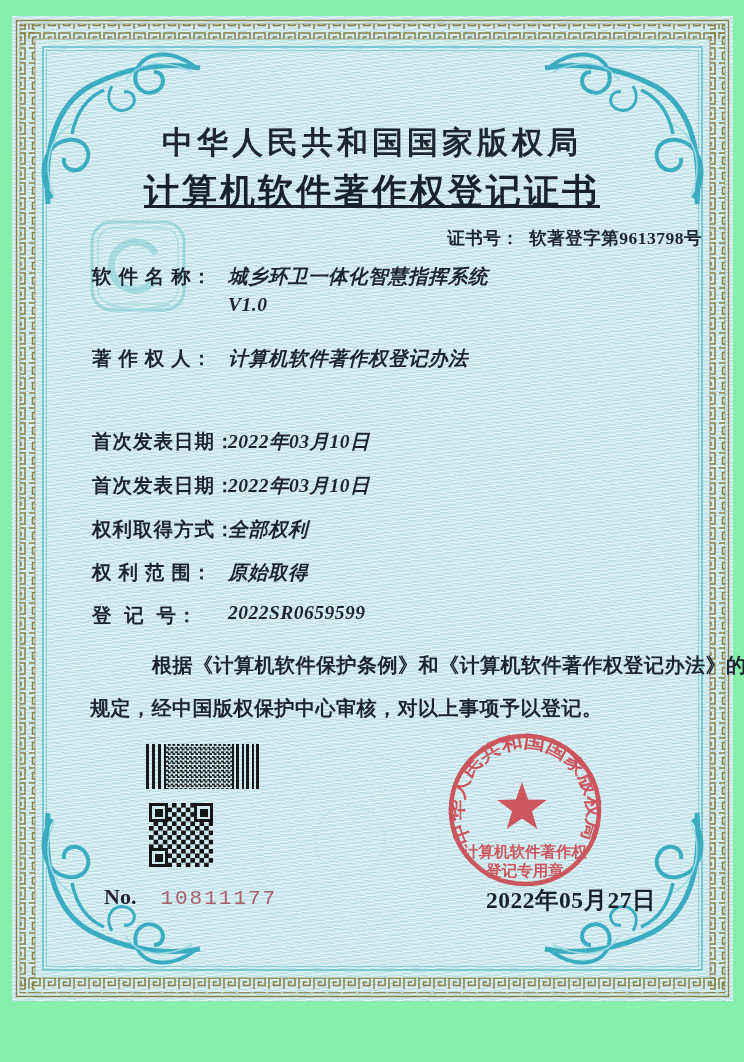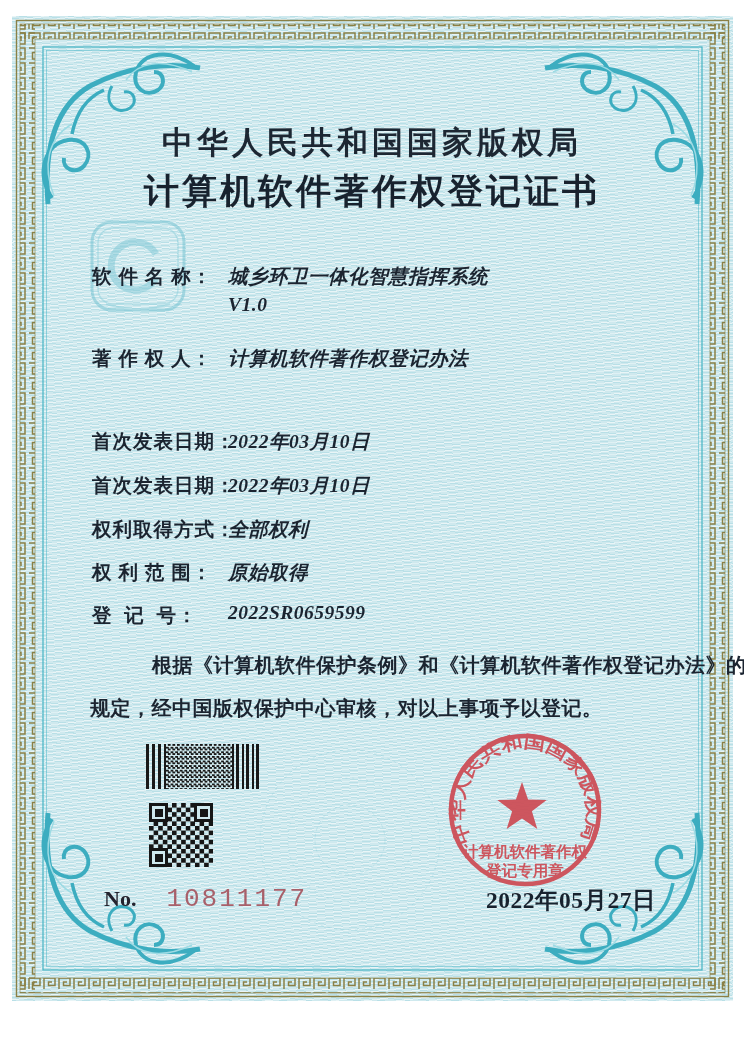--- a/index.html
+++ b/index.html
@@ -1,48 +1,48 @@
 <!DOCTYPE html>
 <html><head>
 <meta charset="utf-8">
 <style>
   html,body{margin:0;padding:0;background:#e9e9e6;}
-  .page{position:relative;width:744px;height:1062px;background:#ffffff;overflow:hidden;
+  .page{position:relative;width:744px;height:1062px;background:#86efac;overflow:hidden;
         font-family:"Liberation Serif","DejaVu Serif",serif;color:#1b2430;}
   .cert{position:absolute;left:12px;top:16px;width:721px;height:985px;
         background-color:#cfe9ee;
         background-image:
           repeating-linear-gradient(173deg, rgba(255,255,255,.55) 0 1px, rgba(207,233,238,0) 1px 4px),
           repeating-linear-gradient(7deg, rgba(96,186,203,.20) 0 1px, rgba(207,233,238,0) 1px 3px);}
   .frame{position:absolute;left:12px;top:16px;width:721px;height:985px;pointer-events:none;}
   .abs{position:absolute;}
   .authority{left:0;right:0;top:122px;text-align:center;font-size:31px;font-weight:bold;
              letter-spacing:4px;color:#1d2733;}
   .main-title{left:0;right:0;top:168px;text-align:center;font-size:35px;font-weight:bold;
-              letter-spacing:3px;color:#18222e;}
+              letter-spacing:3px;color:#18222e;text-decoration:underline;}
   .cert-no{right:42px;top:226px;font-size:17.5px;font-weight:bold;letter-spacing:.5px;}
   .cert-no .lbl{margin-right:10px;}
   .row{left:0;top:0;font-size:19.5px;font-weight:bold;}
   .row .label{position:absolute;left:92px;white-space:pre;letter-spacing:1px;text-align:center;}
   .row .value{position:absolute;left:228px;white-space:pre;letter-spacing:.5px;font-style:italic;}
   .statement-line{font-size:20px;font-weight:bold;letter-spacing:.5px;white-space:pre;}
   .barcode{left:146px;top:744px;width:113px;height:45px;}
   .barcode div{position:absolute;top:0;bottom:0;}
   .bc-left{left:0;width:20px;background:repeating-linear-gradient(90deg,#191919 0 3px,rgba(0,0,0,0) 3px 6px);}
   .bc-noise{left:20px;right:27px;background:repeating-conic-gradient(#191919 0% 25%, rgba(0,0,0,0) 0% 50%) 0 0/4.6px 4.6px;}
   .bc-right{right:0;width:27px;background:repeating-linear-gradient(90deg,#191919 0 2px,rgba(0,0,0,0) 2px 4px,#191919 4px 7px,rgba(0,0,0,0) 7px 10px);}
   .qr{left:149px;top:803px;width:64px;height:64px;
       background:repeating-conic-gradient(#161616 0% 25%, rgba(0,0,0,0) 0% 50%) 0 0/9.2px 9.2px;}
   .qr .finder{position:absolute;width:13px;height:13px;border:3.5px solid #161616;background:#cfe9ee;}
   .qr .finder::after{content:"";position:absolute;left:2.5px;top:2.5px;width:8px;height:8px;background:#161616;}
   .qr .f-tl{left:0;top:0;} .qr .f-tr{right:0;top:0;} .qr .f-bl{left:0;bottom:0;}
   .serial{left:104px;top:884px;font-size:22px;font-weight:bold;}
   .serial .no-label{color:#23232e;}
   .serial .no-digits{font-family:"Liberation Mono","DejaVu Sans Mono",monospace;
-                     color:#a8606a;font-size:26px;letter-spacing:2px;font-weight:normal;margin-left:30px;}
+                     color:#a8606a;font-size:21px;letter-spacing:2px;font-weight:normal;margin-left:24px;}
   .issue-date{left:446px;top:884px;font-size:23.5px;font-weight:bold;letter-spacing:.5px;color:#18222e;margin-left:40px;}
   .seal-svg{position:absolute;left:438px;top:724px;width:180px;height:180px;opacity:.93;}
   .wm{position:absolute;left:86px;top:216px;width:104px;height:104px;opacity:.5;}
   .rosette{position:absolute;left:250px;top:740px;width:200px;height:200px;opacity:.25;}
 </style>
 </head>
 <body>
 
 <div class="page">
 
@@ -90,20 +90,23 @@
 
   <svg class="rosette" viewBox="0 0 200 200">
     <circle cx="100" cy="100" r="90" fill="none" stroke="#6ec0d0" stroke-width="1" stroke-dasharray="3 4"></circle>
     <circle cx="100" cy="100" r="62" fill="none" stroke="#6ec0d0" stroke-width="1" stroke-dasharray="2 5"></circle>
     <circle cx="100" cy="100" r="35" fill="none" stroke="#6ec0d0" stroke-width="1" stroke-dasharray="4 3"></circle>
   </svg>
 
   <div class="abs authority">中华人民共和国国家版权局</div>
   <div class="abs main-title">计算机软件著作权登记证书</div>
 
+  <div class="abs cert-no">
+    <span class="lbl">证书号：</span><span>软著登字第9613798号</span>
+  </div>
 
   <div class="abs row" style="top:263px">
     <span class="label">软 件 名 称：</span>
     <span class="value">城乡环卫一体化智慧指挥系统</span>
   </div>
   <div class="abs row" style="top:294px">
     <span class="value">V1.0</span>
   </div>
 
   <div class="abs row" style="top:345px">

